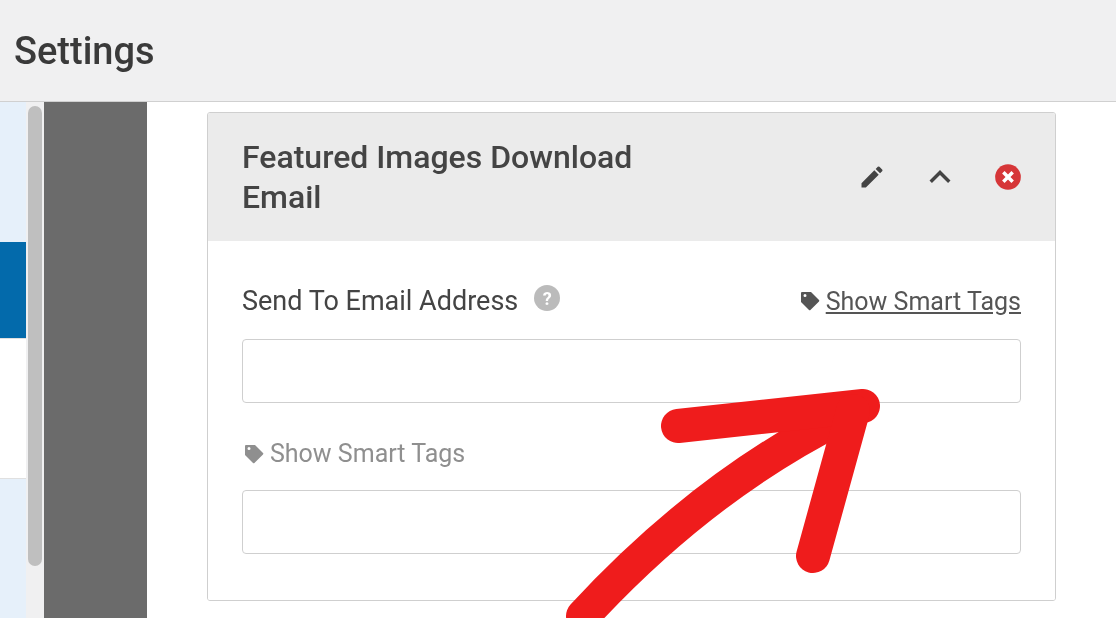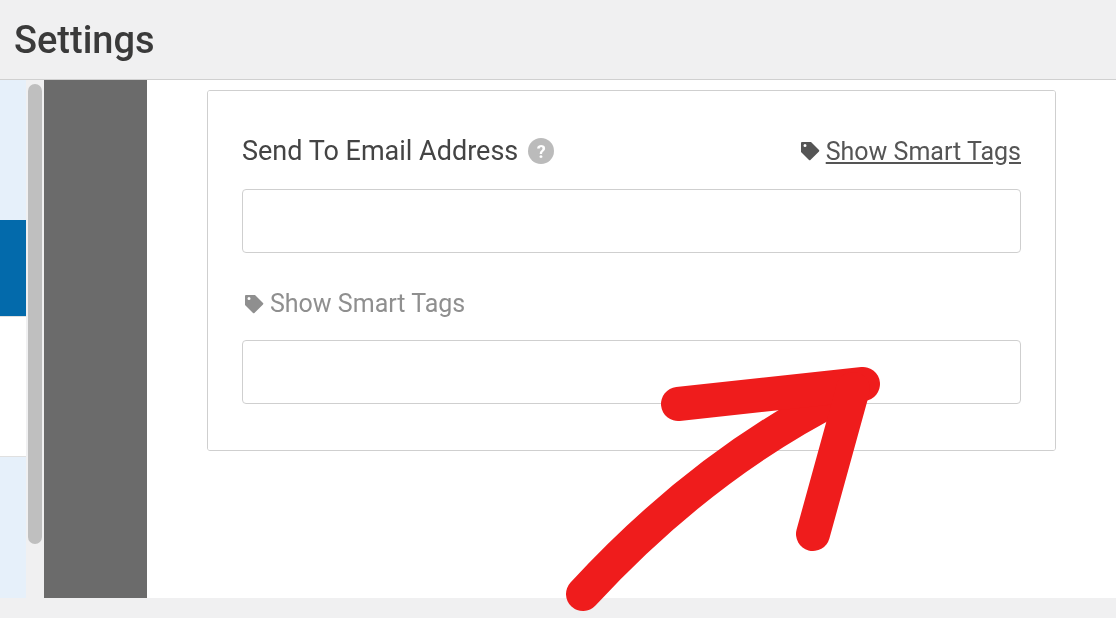--- a/index.html
+++ b/index.html
@@ -1,19 +1,19 @@
 <!DOCTYPE html>
 <html><head>
 <meta charset="utf-8">
 <style>
   * { box-sizing: border-box; margin: 0; padding: 0; }
   html, body { width: 1116px; height: 618px; font-family: -apple-system, BlinkMacSystemFont, "Segoe UI", Roboto, sans-serif; background: #f0f0f1; overflow: hidden; }
   
   .topbar {
-    height: 80px;
+    height: 102px;
     border-bottom: 1px solid #d0d0d0;
     display: flex;
     align-items: center;
     padding-left: 14px;
     background: #f0f0f1;
   }
   .topbar h1 {
     font-size: 38px;
     font-weight: 500;
     color: #3a3a3a;
@@ -114,22 +114,21 @@
     margin-bottom: 36px;
   }
   .field-row {
     display: flex;
     align-items: center;
     justify-content: space-between;
     margin-bottom: 22px;
   }
   .field-label-wrap {
     display: flex;
-    align-items: center;
-    gap: 10px;
+    gap: 16px;
   }
   .field-label {
     font-size: 27px;
     color: #444;
   }
   .help-icon {
     width: 26px;
     height: 26px;
     border-radius: 50%;
     background: #bbb;
@@ -190,20 +189,41 @@
 
   <div class="scrollbar">
     <div class="scroll-thumb"></div>
   </div>
 
   <div class="dark-gutter"></div>
 
   <div class="content-panel">
 
     <div class="card">
+      <div class="card-header">
+        <div class="card-title">Featured Images Download Email</div>
+        <div class="card-actions">
+          <span class="icon-btn">
+            <svg viewBox="0 0 24 24">
+                <path fill="#444" d="M3 17.25V21h3.75l11-11.03-3.75-3.75L3 17.25zM20.71 7.04a1 1 0 0 0 0-1.41l-2.34-2.34a1 1 0 0 0-1.41 0l-1.83 1.83 3.75 3.75 1.83-1.83z"></path>
+              </svg>
+          </span>
+          <span class="icon-btn">
+            <svg viewBox="0 0 24 24">
+                <path fill="#444" d="M12 6l-9 9 2.1 2.1L12 10.2l6.9 6.9L21 15z"></path>
+              </svg>
+          </span>
+          <span class="icon-btn delete-btn">
+            <svg viewBox="0 0 24 24">
+              <circle cx="12" cy="12" r="11"></circle>
+              <path d="M8 8l8 8M16 8l-8 8" fill="none"></path>
+            </svg>
+          </span>
+        </div>
+      </div>
 
       <div class="card-body">
 
         <div class="field">
           <div class="field-row">
             <div class="field-label-wrap">
               <span class="field-label">Send To Email Address</span>
               <span class="help-icon">?</span>
             </div>
             <span class="smart-tags-link active">

